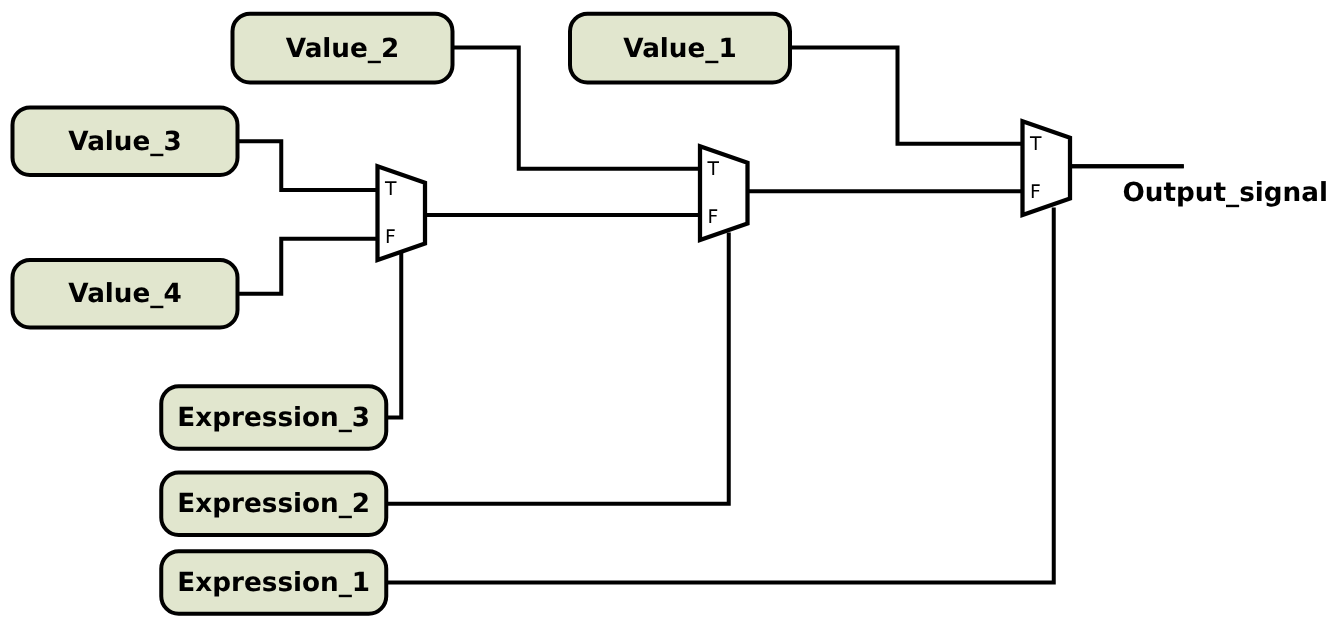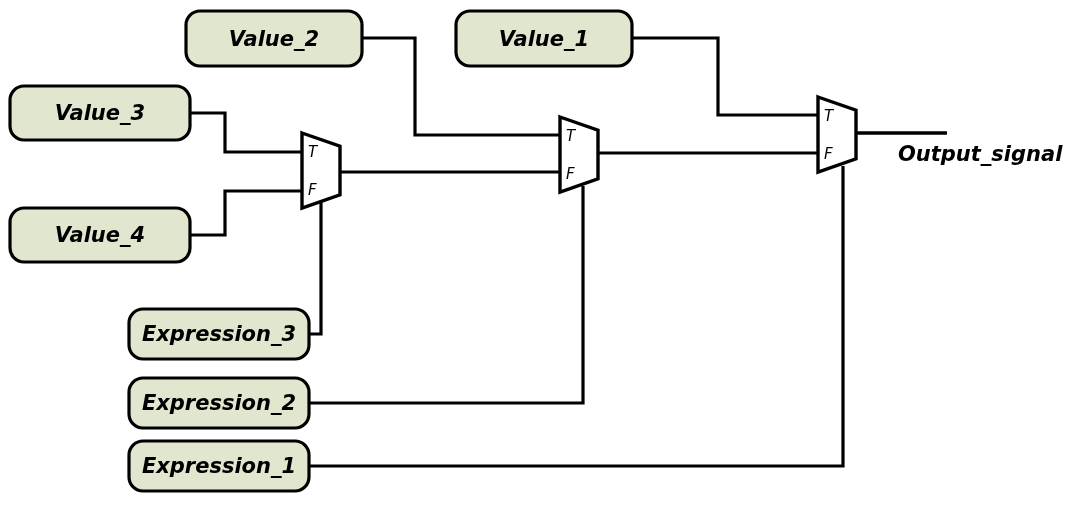--- a/index.html
+++ b/index.html
@@ -11,21 +11,20 @@
     width: 1068px;
     height: 506px;
     font-family: "DejaVu Sans", "Liberation Sans", sans-serif;
     overflow: hidden;
   }
   #diagram-root {
     position: relative;
     width: 956px;
     height: 506px;
     background: #ffffff;
-    font-style: italic;
   }
   svg#diagram-canvas {
     display: block;
     width: 1068px;
     height: 506px;
   }
   .node-box {
     fill: #e1e6ce;
     stroke: #000000;
     stroke-width: 3.2;

